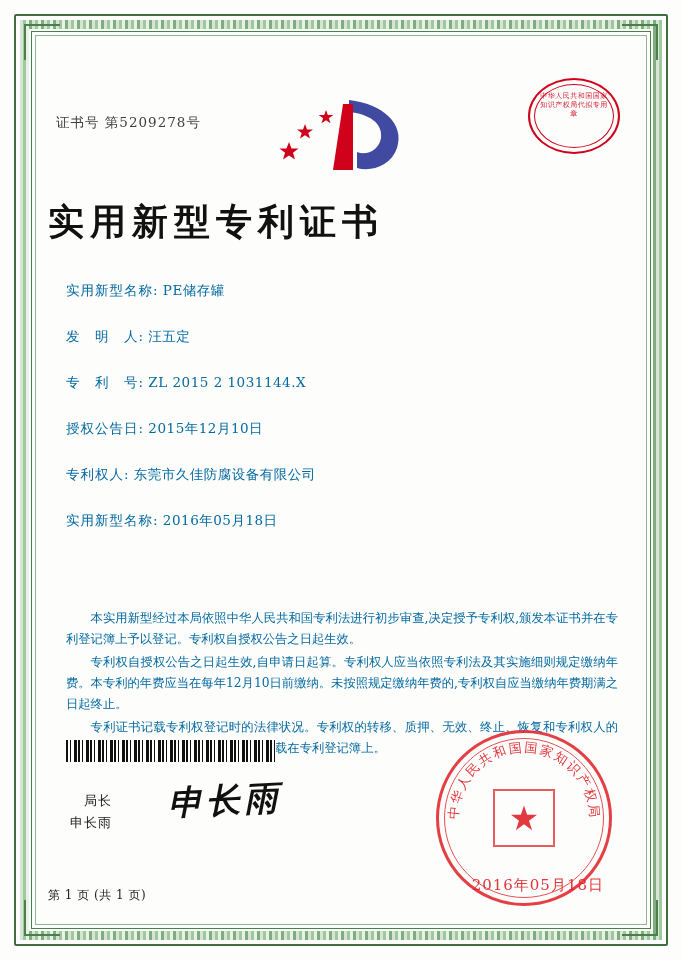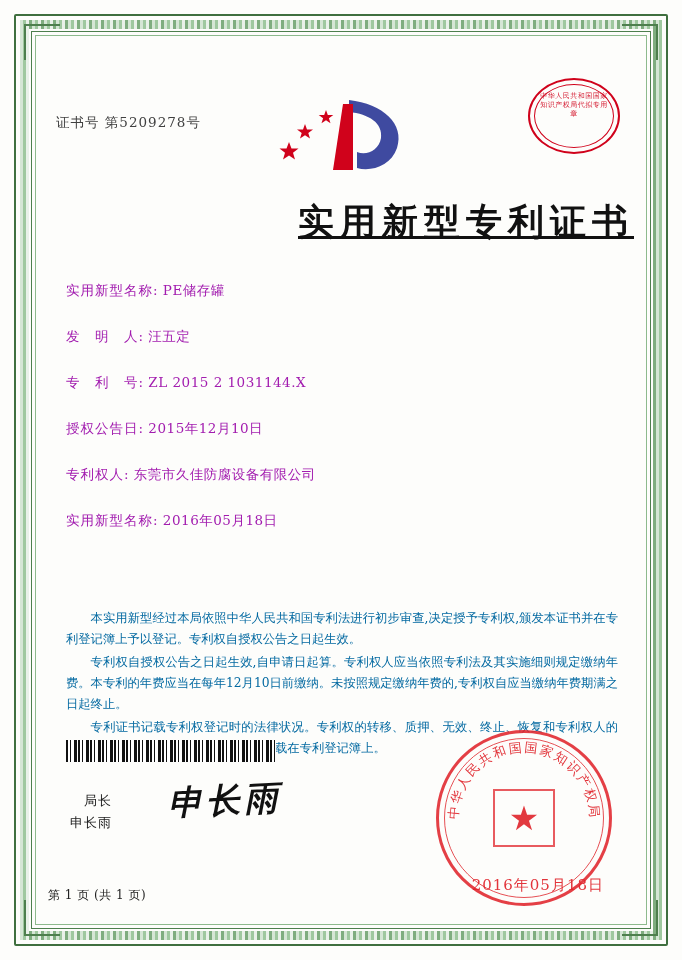--- a/index.html
+++ b/index.html
@@ -140,40 +140,39 @@
     box-sizing: border-box;
     letter-spacing: .5px;
     opacity: .9;
   }
 
   .main-title {
     position: absolute;
     top: 150px;
     left: 0;
     right: 0;
-    text-align: right;
+    text-align: left;
     font-size: 36px;
     font-weight: bold;
     letter-spacing: 6px;
     font-family: "DejaVu Serif", serif;
     color: #111;
-    text-decoration: underline;
   }
 
   .fields {
     position: absolute;
     top: 232px;
     left: 18px;
     right: 10px;
   }
   .field {
     font-size: 13.5px;
     line-height: 20px;
     margin-bottom: 26px;
-    color: #a21caf;
+    color: #0369a1;
     white-space: nowrap;
   }
   .field .lbl {
     letter-spacing: 1px;
   }
   .field .val {
     letter-spacing: .5px;
   }
 
   .paragraphs {

